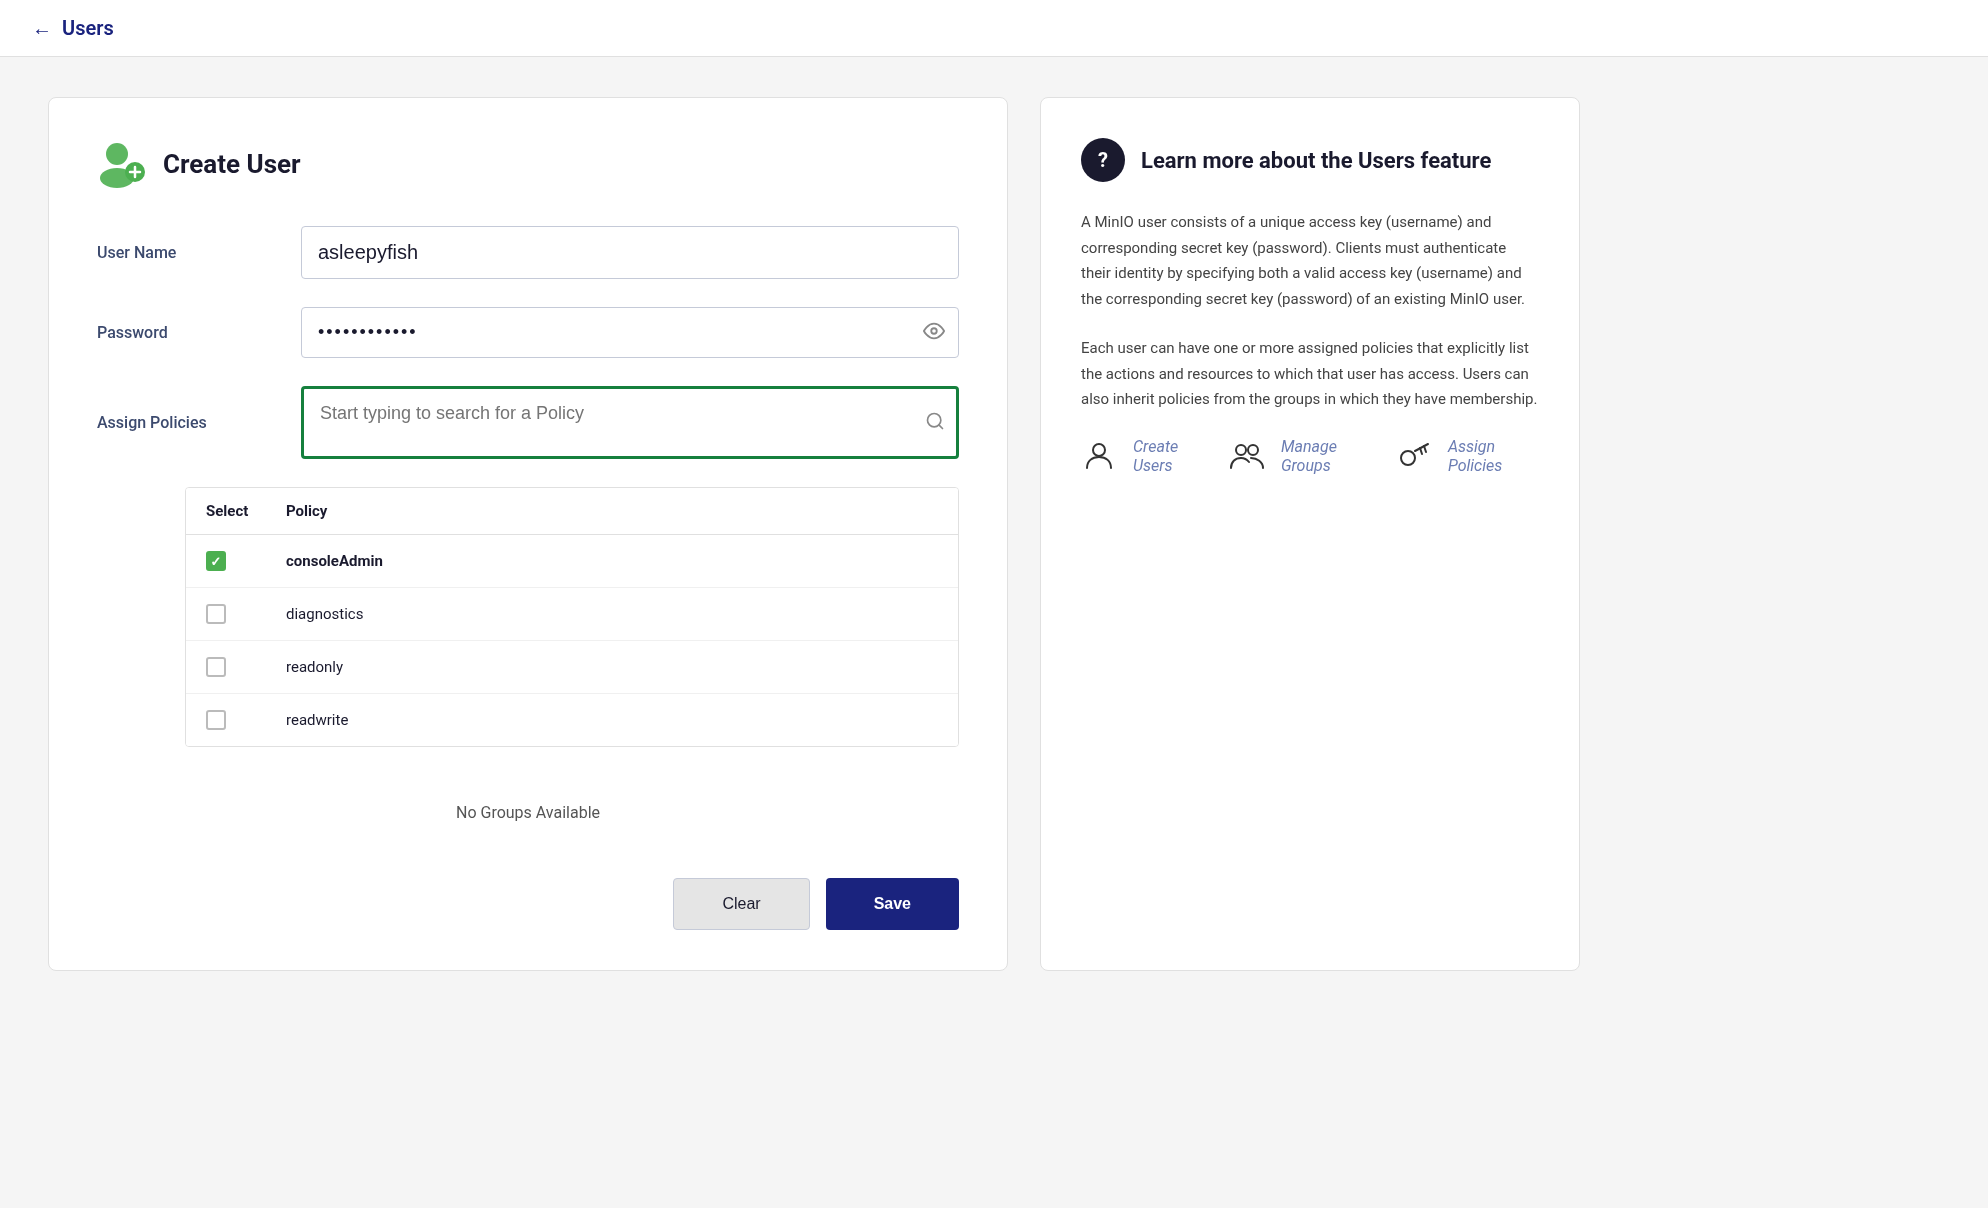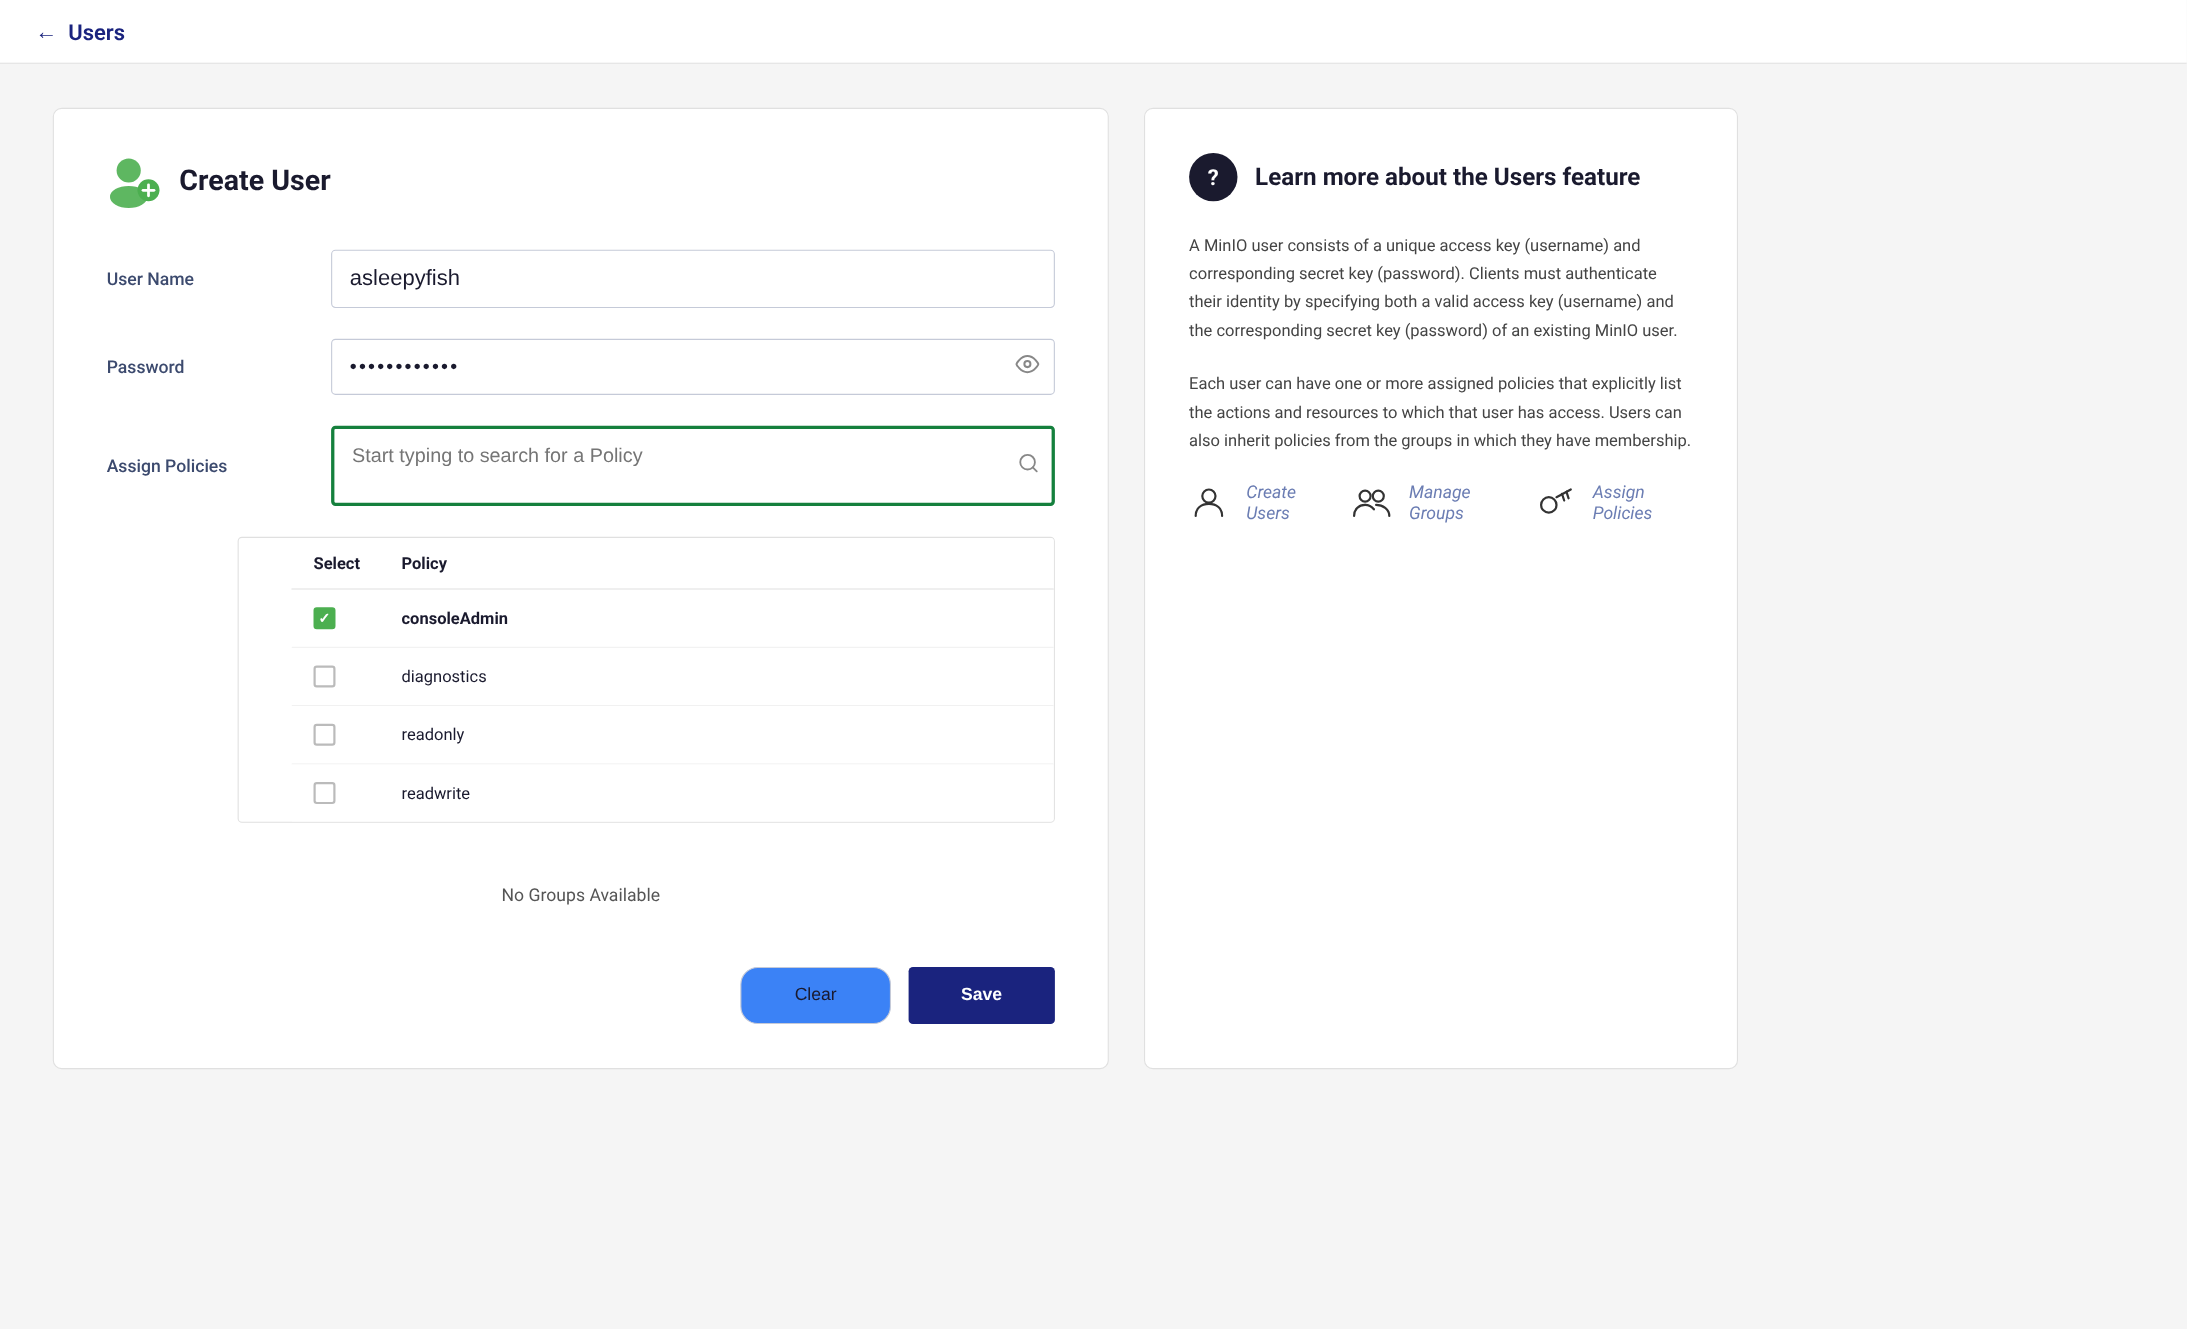--- a/index.html
+++ b/index.html
@@ -141,24 +141,23 @@
       position: absolute;
       right: 14px;
       color: #888;
       font-size: 18px;
     }
 
     
     .policy-table-container {
       border: 1px solid #e0e0e0;
       border-radius: 4px;
-      margin-left: 119px;
+      margin-left: 88px;
       margin-bottom: 32px;
       overflow: hidden;
-      padding-left: 48px;
     }
 
     .policy-table-header {
       display: grid;
       grid-template-columns: 80px 1fr;
       padding: 14px 20px;
       background: #fff;
       border-bottom: 1px solid #e0e0e0;
       font-weight: 700;
       font-size: 15px;
@@ -229,25 +228,25 @@
     .button-row {
       display: flex;
       justify-content: flex-end;
       gap: 16px;
       padding-top: 16px;
     }
 
     .btn-clear {
       padding: 16px 48px;
       border: 1px solid #c5cad8;
-      background: #3b82f6;
+      background: #e5e5e5;
       color: #1a1a2e;
       font-size: 16px;
       font-weight: 500;
-      border-radius: 16px;
+      border-radius: 4px;
       cursor: pointer;
     }
 
     .btn-save {
       padding: 16px 48px;
       background: #1a237e;
       color: #fff;
       font-size: 16px;
       font-weight: 700;
       border: none;

